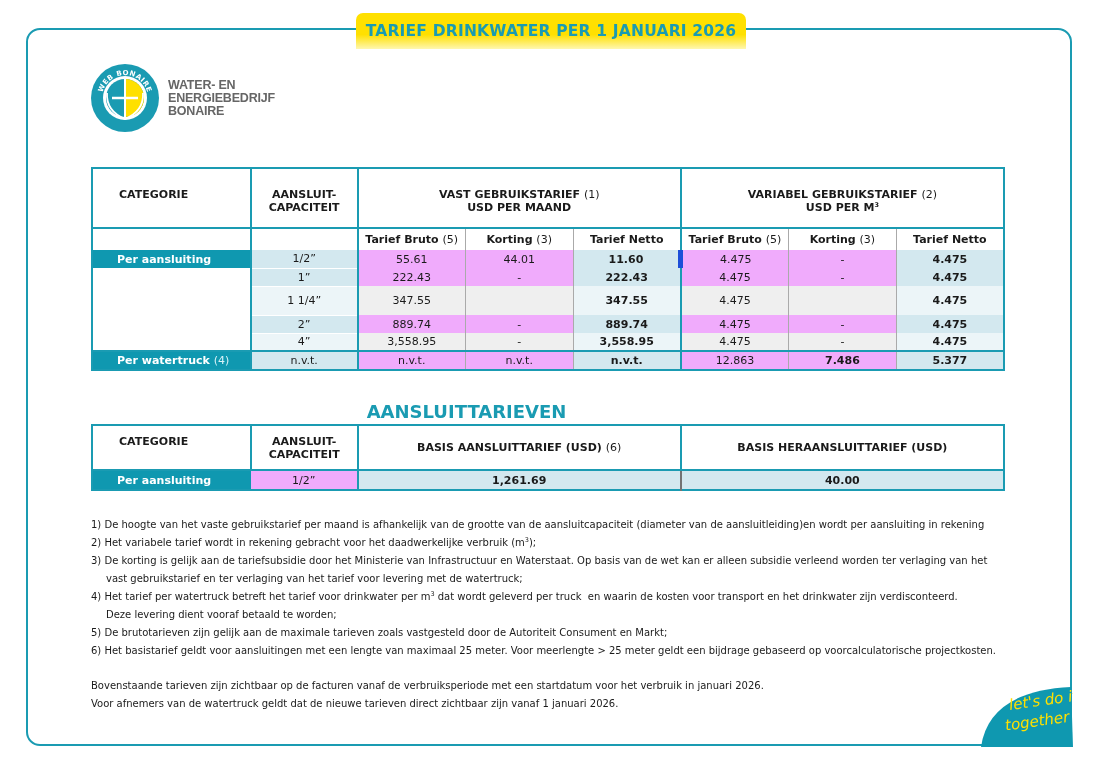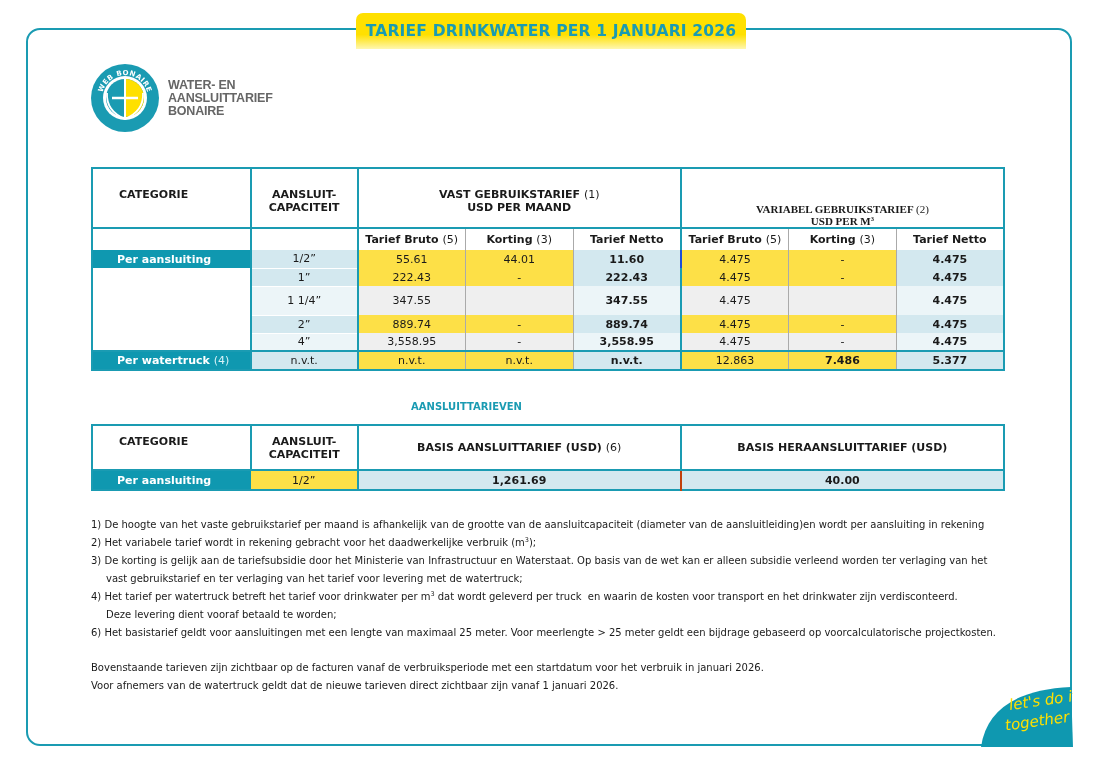--- a/index.html
+++ b/index.html
@@ -23,27 +23,27 @@
   table.t { position:absolute; border-collapse:collapse; font-size:11px;border-radius:12px; }
   table.t td, table.t th { padding:0; }
   .hdr { font-weight:bold; font-size:11px; text-align:center; vertical-align:top; }
   .teal-label { background:#0f98b0; color:#fff; font-weight:bold; padding-left:24px !important; }
   .teal-label .light { font-weight:normal; color:#d9f2f7; }
   .paren { font-weight:normal; }
   .c { text-align:center; }
   .b { font-weight:bold;text-align:center; }
   .lb { background:#d3e8ef; }
   .lb2 { background:#ecf5f8; }
-  .g1 { background:#fde047; }
+  .g1 { background:#f0abfc; }
   .g2 { background:#efefef; }
   .notes { position:absolute; left:91px; top:516px; font-size:10px; line-height:18px; color:#1a1a1a; }
   .notes .ind { padding-left:15px; }
   .notes .gap { height:17px; }
   .section-title { position:absolute; left:0; width:933px; top:401px; text-align:center;
-    color:#1a9bb2; font-weight:bold; font-size:10px; }
+    color:#1a9bb2; font-weight:bold; font-size:18px; }
   .together { position:absolute; left:981px; top:683px; width:92px; height:64px; overflow:hidden; }
   sup { font-size:6.5px; vertical-align:4px; line-height:0; }
 </style>
 </head>
 <body>
 
 <div class="frame"></div>
 
 <div class="title-tab">
     <span>TARIEF DRINKWATER PER 1 JANUARI 2026</span>
@@ -58,21 +58,21 @@
     <circle cx="35" cy="35" r="22" fill="#fff"></circle>
     <circle cx="35" cy="35" r="19" fill="#1a9bb2"></circle>
     <path d="M35 16 A19 19 0 0 1 35 54 Z" fill="#ffe000"></path>
     <path d="M 22 35 L 48 35" stroke="#fff" stroke-width="2.5"></path>
     <path d="M 35 16 L 35 54" stroke="#fff" stroke-width="2"></path>
     <path d="M 17 30 Q 16 48 35 56 Q 54 48 53 30" fill="none" stroke="#fff" stroke-width="1.8"></path>
     <text font-size="7" font-weight="bold" fill="#fff" font-family="DejaVu Sans, sans-serif" letter-spacing="0.5"><textPath href="#ringpath" startOffset="50%" text-anchor="middle">WEB BONAIRE</textPath></text>
   </svg>
   <div class="logo-text">
     <div>WATER- EN</div>
-    <div>AANSLUITTARIEF</div>
+    <div>ENERGIEBEDRIJF</div>
     <div>BONAIRE</div>
   </div>
 </div>
 
 <table class="t" style="left:91px; top:167px; width:914px;">
   <colgroup>
     <col style="width:159px">
       <col style="width:107px">
     <col style="width:108px">
       <col style="width:108px">
@@ -85,21 +85,21 @@
       <tr style="height:60px;">
     <td class="hdr" style="border:2px solid #1a9bb2; border-right-width:2px; padding-top:19px; text-align:left; padding-left:26px;"><span>CATEGORIE</span></td>
     <td class="hdr" style="border:2px solid #1a9bb2; padding-top:19px;">
           <div>AANSLUIT-</div>
           <div>CAPACITEIT</div>
         </td>
     <td class="hdr" colspan="3" style="border:2px solid #1a9bb2; padding-top:19px;">
           <div><span>VAST GEBRUIKSTARIEF</span> <span class="paren">(1)</span></div>
           <div>USD PER MAAND</div>
         </td>
-    <td class="hdr" colspan="3" style="border:2px solid #1a9bb2; padding-top:34px;font-family:Liberation Serif, serif;">
+    <td class="hdr" colspan="3" style="border:2px solid #1a9bb2; padding-top:19px;">
           <div><span>VARIABEL GEBRUIKSTARIEF</span> <span class="paren">(2)</span></div>
           <div><span>USD PER M</span><sup>3</sup></div>
         </td>
   </tr>
   <tr style="height:22px;">
     <td style="border-left:2px solid #1a9bb2; border-right:2px solid #1a9bb2;"></td>
     <td style="border-right:2px solid #1a9bb2;"></td>
     <td class="c b" style="border-right:1px solid #aaa;"><span>Tarief Bruto</span> <span class="paren">(5)</span></td>
     <td class="c b" style="border-right:1px solid #aaa;"><span>Korting</span> <span class="paren">(3)</span></td>
     <td class="c b" style="border-right:2px solid #1a9bb2;"><span>Tarief Netto</span></td>
@@ -107,21 +107,21 @@
     <td class="c b" style="border-right:1px solid #aaa;"><span>Korting</span> <span class="paren">(3)</span></td>
     <td class="c b" style="border-right:2px solid #1a9bb2;"><span>Tarief Netto</span></td>
   </tr>
   </tbody>
     <tbody id="tarief-body">
       <tr style="height: 18px;">
         <td class="teal-label" style="border-left:2px solid #1a9bb2; border-right:2px solid #1a9bb2;">Per aansluiting</td>
         <td class="c lb" style="border-right:2px solid #1a9bb2; border-bottom:1px solid #fff;">1/2”</td>
         <td class="c g1" style="border-right:1px solid #aaa;">55.61</td>
         <td class="c g1" style="border-right:1px solid #aaa;">44.01</td>
-        <td class="c b lb" style="border-right:2px solid #1d4ed8;margin-left:41px;">11.60</td>
+        <td class="c b lb" style="border-right:5px solid #1d4ed8;margin-left:41px;">11.60</td>
         <td class="c g1" style="border-right:1px solid #aaa;">4.475</td>
         <td class="c g1" style="border-right:1px solid #aaa;">-</td>
         <td class="c b lb" style="border-right:2px solid #1a9bb2;">4.475</td>
       </tr>
       <tr style="height: 18px;">
         <td style="border-left:2px solid #1a9bb2; border-right:2px solid #1a9bb2; background:#fff;"></td>
         <td class="c lb" style="border-right:2px solid #1a9bb2; border-bottom:1px solid #fff;">1”</td>
         <td class="c g1" style="border-right:1px solid #aaa;">222.43</td>
         <td class="c g1" style="border-right:1px solid #aaa;">-</td>
         <td class="c b lb" style="border-right:2px solid #1a9bb2;">222.43</td>
@@ -189,33 +189,34 @@
     <td class="hdr" style="border:2px solid #1a9bb2; padding-top:9px;">
           <div>AANSLUIT-</div>
           <div>CAPACITEIT</div>
         </td>
     <td class="hdr" style="border:2px solid #1a9bb2; vertical-align:middle;"><span>BASIS AANSLUITTARIEF (USD)</span> <span class="paren">(6)</span></td>
     <td class="hdr" style="border:2px solid #1a9bb2; vertical-align:middle;"><span>BASIS HERAANSLUITTARIEF (USD)</span></td>
   </tr>
   <tr style="height:20px; border-bottom:2px solid #1a9bb2;">
     <td class="teal-label" style="border-left:2px solid #1a9bb2;">Per aansluiting</td>
     <td class="c g1" style="border-right:2px solid #1a9bb2;">1/2”</td>
-    <td class="c b lb" style="border-right:2px solid #c2410c;">1,261.69</td>
+    <td class="c b lb" style="border-right:2px solid #737373;">1,261.69</td>
     <td class="c b lb" style="border-right:2px solid #1a9bb2;margin-left:28px;">40.00</td>
   </tr>
 </tbody>
   </table>
 
 <div class="notes">
   <div>1) De hoogte van het vaste gebruikstarief per maand is afhankelijk van de grootte van de aansluitcapaciteit (diameter van de aansluitleiding)en wordt per aansluiting in rekening</div>
   <div><span>2) Het variabele tarief wordt in rekening gebracht voor het daadwerkelijke verbruik (m</span><sup>3</sup><span>);</span></div>
   <div>3) De korting is gelijk aan de tariefsubsidie door het Ministerie van Infrastructuur en Waterstaat. Op basis van de wet kan er alleen subsidie verleend worden ter verlaging van het</div>
   <div class="ind">vast gebruikstarief en ter verlaging van het tarief voor levering met de watertruck;</div>
   <div><span>4) Het tarief per watertruck betreft het tarief voor drinkwater per m</span><sup>3</sup><span style="white-space:pre"> dat wordt geleverd per truck  en waarin de kosten voor transport en het drinkwater zijn verdisconteerd.</span></div>
   <div class="ind">Deze levering dient vooraf betaald te worden;</div>
+  <div>5) De brutotarieven zijn gelijk aan de maximale tarieven zoals vastgesteld door de Autoriteit Consument en Markt;</div>
   <div>6) Het basistarief geldt voor aansluitingen met een lengte van maximaal 25 meter. Voor meerlengte &gt; 25 meter geldt een bijdrage gebaseerd op voorcalculatorische projectkosten.</div>
   <div class="gap"></div>
   <div>Bovenstaande tarieven zijn zichtbaar op de facturen vanaf de verbruiksperiode met een startdatum voor het verbruik in januari 2026.</div>
   <div>Voor afnemers van de watertruck geldt dat de nieuwe tarieven direct zichtbaar zijn vanaf 1 januari 2026.</div>
 </div>
 
 <div class="together">
   <svg width="92" height="64" viewBox="0 0 92 64">
     <path d="M 0 64 Q 8 8 90 4 L 92 64 Z" fill="#0f98b0"></path>
     <text x="28" y="24" font-size="15" font-style="italic" fill="#ffe000" font-family="DejaVu Sans, sans-serif" transform="rotate(-8 50 20)">let's do it</text>

